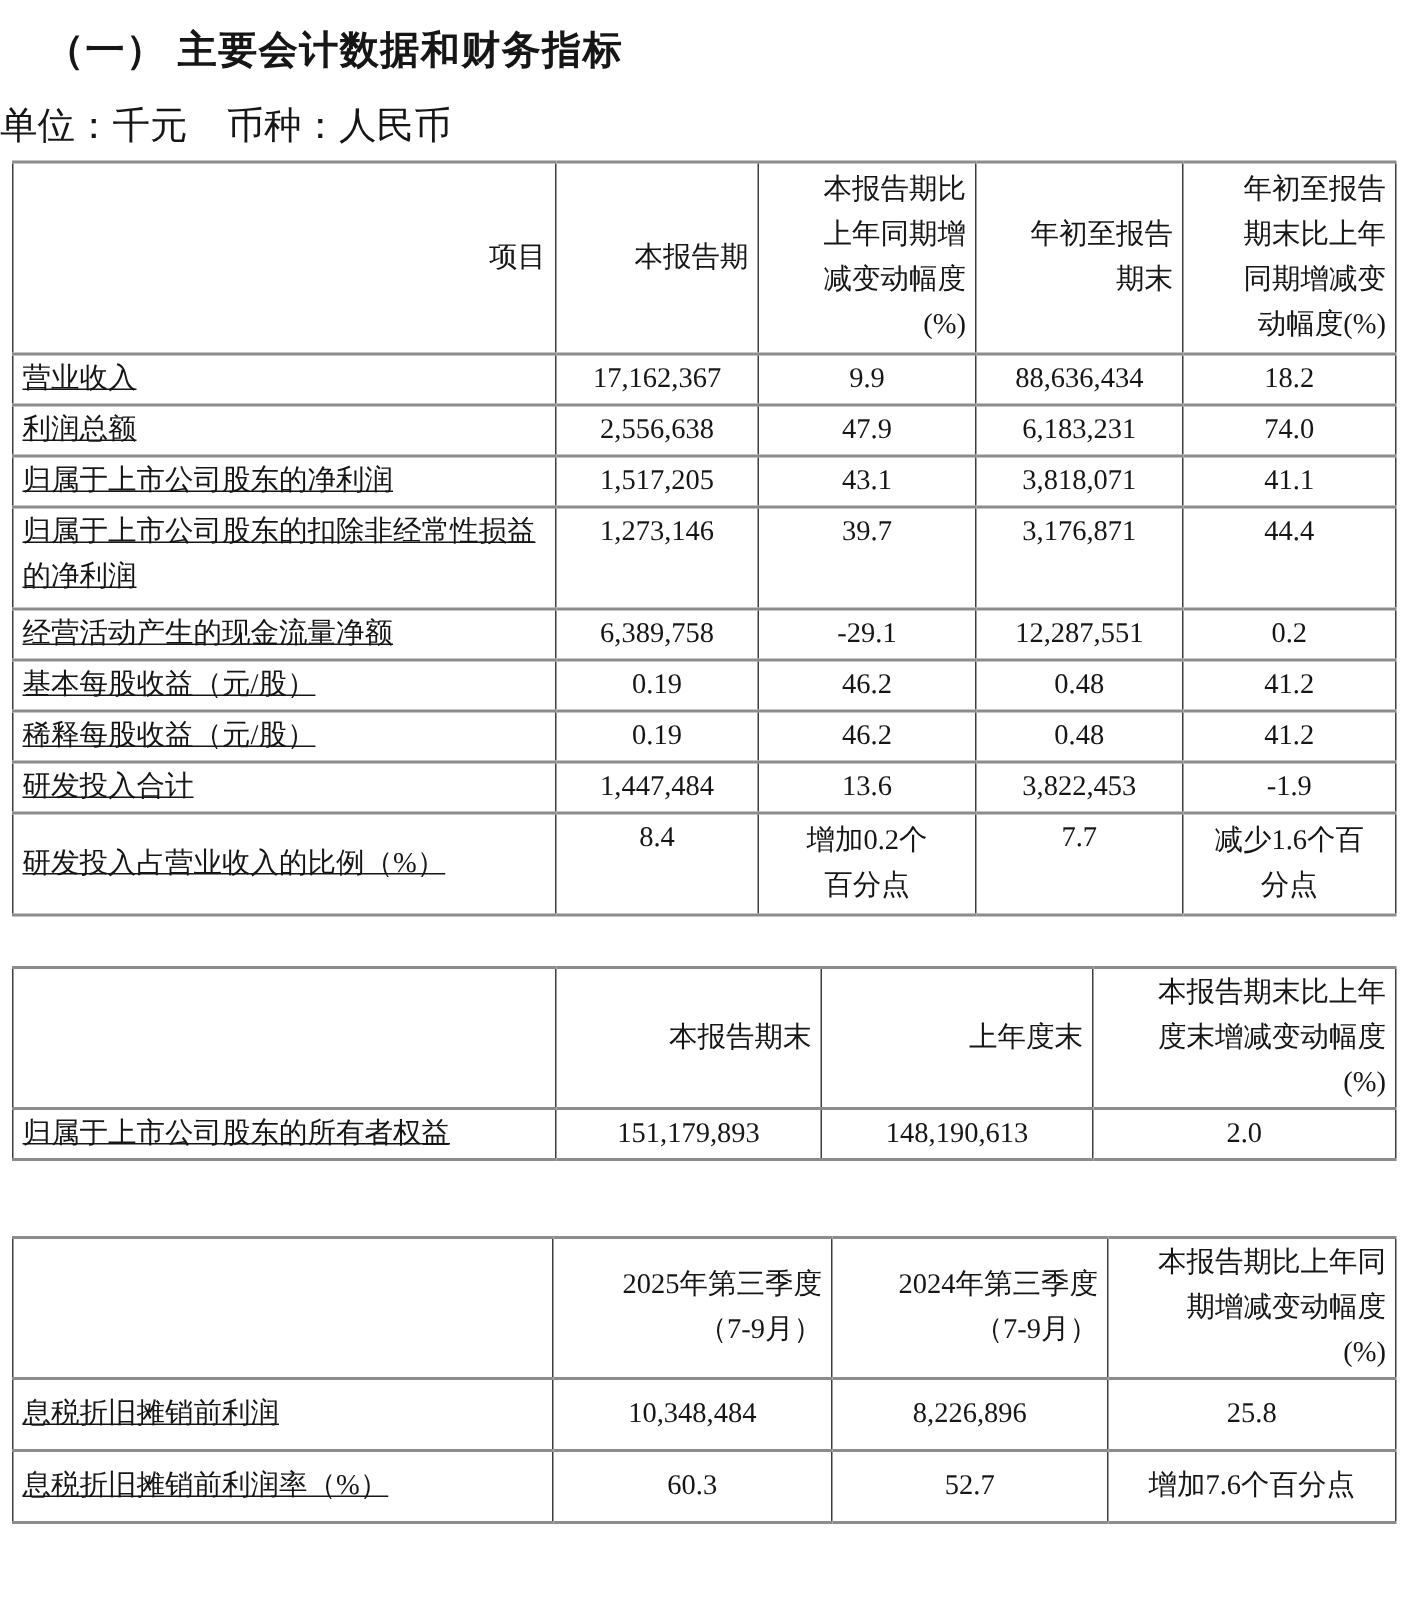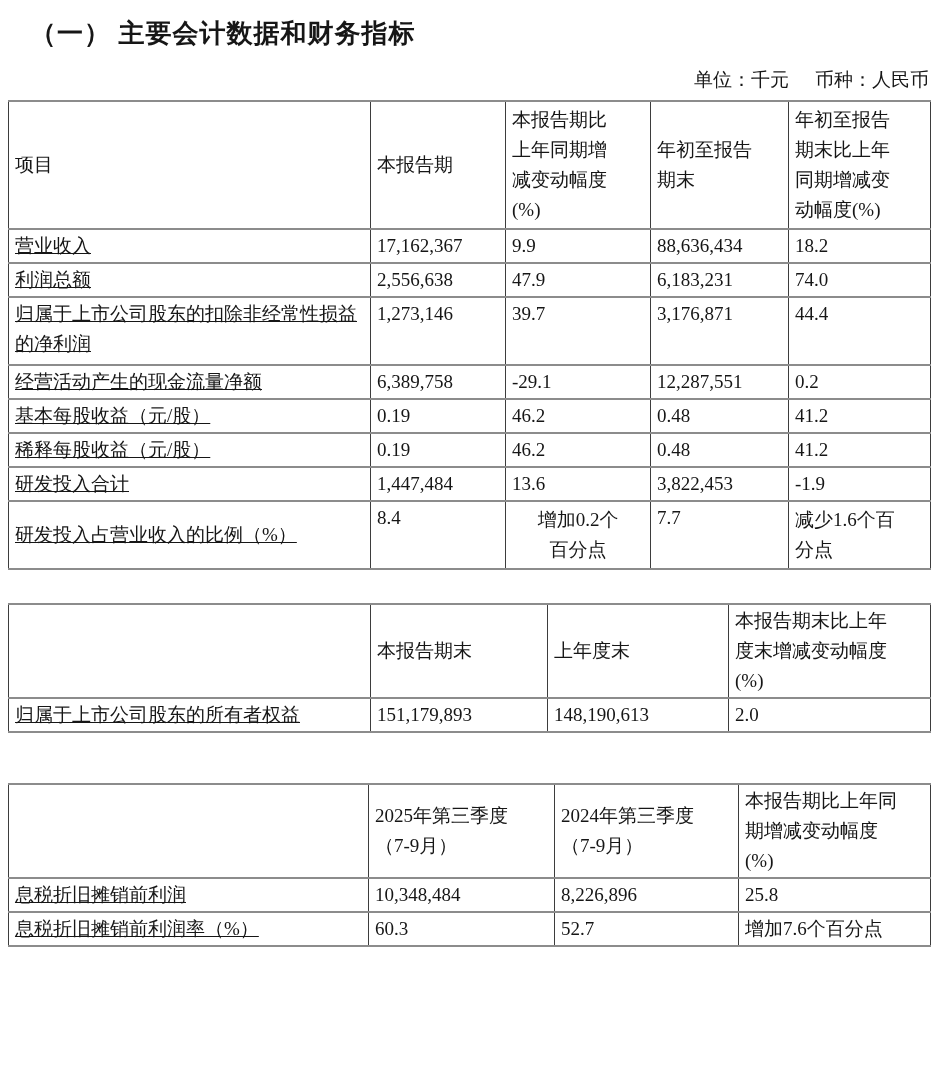--- a/index.html
+++ b/index.html
@@ -7,50 +7,50 @@
   body {
     width: 944px; height: 1078px; overflow: hidden;
     font-family: "Liberation Serif", "DejaVu Serif", serif;
     color: #161616;
   }
   .section-title {
     font-size: 26px; font-weight: bold;
     margin: 16px 0 0 30px; letter-spacing: 1px;
   }
   .unit-line {
-    font-size: 19px; text-align: right;
+    font-size: 25px; text-align: left;
     margin: 16px 15px 7px 0;
     font-family: Liberation Serif, serif;
   }
   .unit-line .sep { display: inline-block; width: 26px; }
   table {
     border-collapse: collapse; table-layout: fixed;
     width: 922px; margin-left: 8px;
   }
   .tbl2 { margin-top: 33px; }
   .tbl3 { margin-top: 50px; }
   td, th {
     border-left: 1px solid #3d3d3d; border-right: 1px solid #3d3d3d;
     border-top: 2px solid #8c8c8c; border-bottom: 2px solid #8c8c8c;
     font-size: 19px; font-weight: normal;
     line-height: 30px; padding: 1px 6px;
     white-space: pre-line; vertical-align: middle;
     overflow: hidden;
   }
-  th { text-align: left; }
+  th { text-align: right; }
   .al { text-align: left; text-decoration: underline; }
-  .ar { text-align: left; }
+  .ar { text-align: center; }
   .ac { text-align: center; }
   .vt { vertical-align: top; }
   .hdr1 { height: 128px; }
   .hdr2 { height: 93px; }
   .hdr3 { height: 86px; }
   .r1 { height: 33px; }
   .r2 { height: 68px; margin-top: 24px; }
-  .r3 { height: 34px; }
+  .r3 { height: 48px; }
 </style>
 </head>
 <body>
 
 <div class="section-title">（一） 主要会计数据和财务指标</div>
 
 <div class="unit-line"><span>单位：千元</span><span class="sep"></span><span>币种：人民币</span></div>
 
 <table class="tbl1">
   <colgroup>
@@ -82,20 +82,27 @@
     <td class="ar">88,636,434</td>
     <td class="ar">18.2</td>
   </tr>
   <tr class="r1">
     <td class="al">利润总额</td>
     <td class="ar">2,556,638</td>
     <td class="ar">47.9</td>
     <td class="ar">6,183,231</td>
     <td class="ar">74.0</td>
   </tr>
+  <tr class="r1">
+    <td class="al">归属于上市公司股东的净利润</td>
+    <td class="ar">1,517,205</td>
+    <td class="ar">43.1</td>
+    <td class="ar">3,818,071</td>
+    <td class="ar">41.1</td>
+  </tr>
   <tr class="r2">
     <td class="al vt">归属于上市公司股东的扣除非经常性损益的净利润</td>
     <td class="ar vt">1,273,146</td>
     <td class="ar vt">39.7</td>
     <td class="ar vt">3,176,871</td>
     <td class="ar vt">44.4</td>
   </tr>
   <tr class="r1">
     <td class="al">经营活动产生的现金流量净额</td>
     <td class="ar">6,389,758</td>

